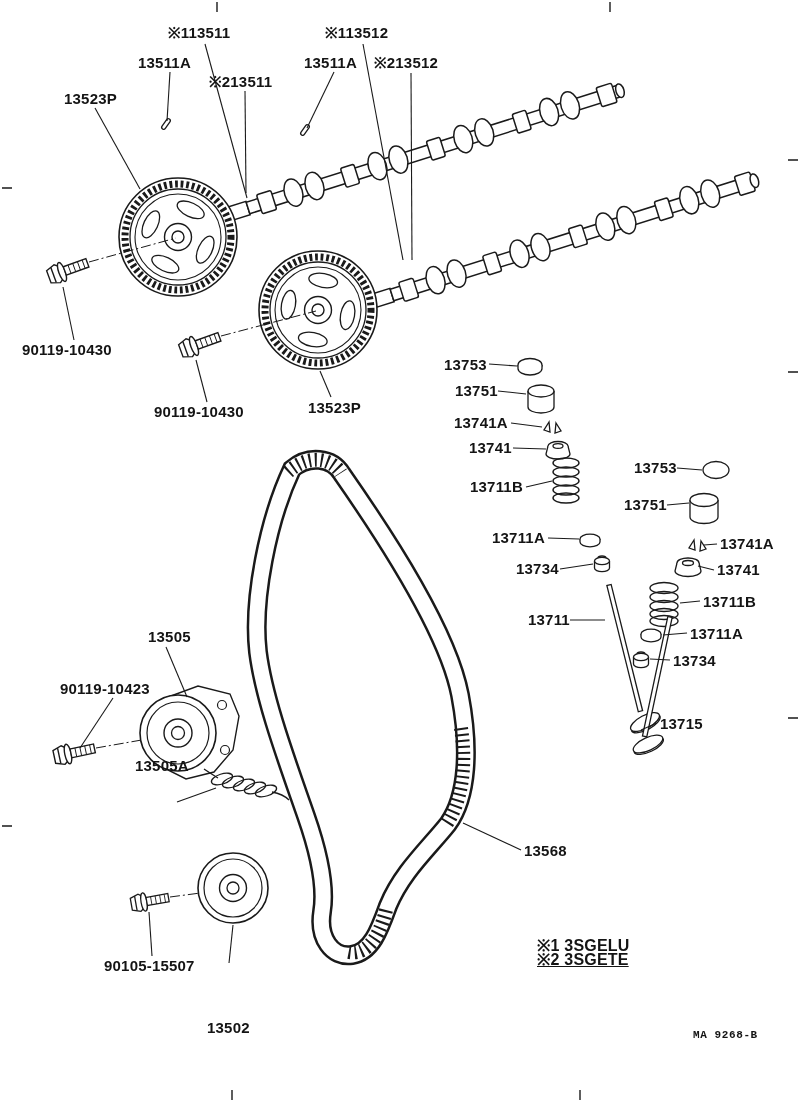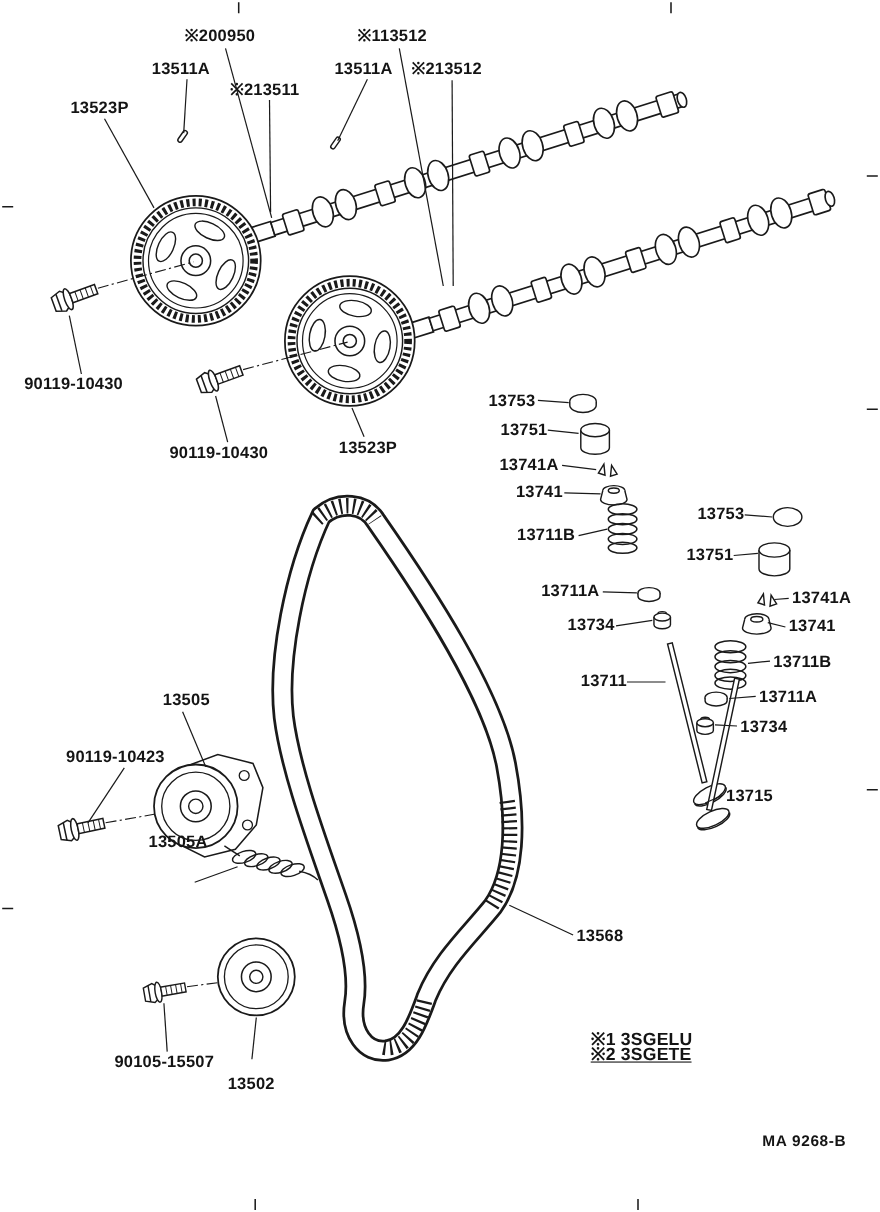--- a/index.html
+++ b/index.html
@@ -7,21 +7,21 @@
     width:800px;height:1102px;position:relative;background:#ffffff;
     font-family:"Liberation Sans",sans-serif;overflow:hidden;color:#161616;
   }
   svg.art{position:absolute;left:0;top:0;z-index:1;}
   .lbl{
     position:absolute;z-index:2;font-size:15px;font-weight:700;
     line-height:1.05;white-space:nowrap;letter-spacing:.2px;color:#141414;
   }
   .legend{font-size:16px;}
   .legend.u{text-decoration:underline;}
-  .footer{font-size:14px;letter-spacing:.6px;}
+  .footer{font-size:11px;letter-spacing:.6px;font-family:Liberation Mono, monospace;}
 </style>
 </head>
 <body>
 
 <svg class="art" width="800" height="1102" viewBox="0 0 800 1102">
 
   <g fill="none">
     <path d="M292,469 C308,455 332,457 342,474 C388,540 448,632 460,695 C470,748 468,796 448,824 C428,849 402,872 388,906 C380,928 372,952 352,955 C332,958 318,938 322,912 C326,888 320,856 306,816 C288,764 264,700 258,652 C252,600 268,520 292,469 Z" stroke="#1a1a1a" stroke-width="20"></path>
     <path d="M292,469 C308,455 332,457 342,474 C388,540 448,632 460,695 C470,748 468,796 448,824 C428,849 402,872 388,906 C380,928 372,952 352,955 C332,958 318,938 322,912 C326,888 320,856 306,816 C288,764 264,700 258,652 C252,600 268,520 292,469 Z" stroke="#ffffff" stroke-width="15"></path>
     <path d="M288,472 C306,455 330,456 341,473" stroke="#1a1a1a" stroke-width="14" stroke-dasharray="2 4"></path>
@@ -260,21 +260,21 @@
     <line x1="521" y1="850" x2="463" y2="823"></line>
     <line x1="152" y1="956" x2="149" y2="912"></line>
     <line x1="229" y1="963" x2="233" y2="925"></line>
   </g>
 
   <g stroke="#1a1a1a" stroke-width="1.4">
     <path d="M2,188 h10 M2,826 h10 M788,160 h10 M788,372 h10 M788,718 h10 M217,2 v10 M610,2 v10 M232,1090 v10 M580,1090 v10"></path>
   </g>
 </svg>
 
-<div class="lbl" style="left:168px;top:25px">※200950</div>
+<div class="lbl" style="left:168px;top:25px">※113511</div>
 <div class="lbl" style="left:138px;top:55px">13511A</div>
 <div class="lbl" style="left:209px;top:74px">※213511</div>
 <div class="lbl" style="left:325px;top:25px">※113512</div>
 <div class="lbl" style="left:304px;top:55px">13511A</div>
 <div class="lbl" style="left:374px;top:55px">※213512</div>
 <div class="lbl" style="left:64px;top:91px">13523P</div>
 <div class="lbl" style="left:22px;top:342px">90119-10430</div>
 <div class="lbl" style="left:154px;top:404px">90119-10430</div>
 <div class="lbl" style="left:308px;top:400px">13523P</div>
 <div class="lbl" style="left:444px;top:357px">13753</div>
@@ -291,17 +291,17 @@
 <div class="lbl" style="left:703px;top:594px">13711B</div>
 <div class="lbl" style="left:528px;top:612px">13711</div>
 <div class="lbl" style="left:690px;top:626px">13711A</div>
 <div class="lbl" style="left:673px;top:653px">13734</div>
 <div class="lbl" style="left:148px;top:629px">13505</div>
 <div class="lbl" style="left:60px;top:681px">90119-10423</div>
 <div class="lbl" style="left:660px;top:716px">13715</div>
 <div class="lbl" style="left:135px;top:758px">13505A</div>
 <div class="lbl" style="left:524px;top:843px">13568</div>
 <div class="lbl" style="left:104px;top:958px">90105-15507</div>
-<div class="lbl" style="left:207px;top:978px">13502</div>
+<div class="lbl" style="left:207px;top:1020px">13502</div>
 
 <div class="lbl legend" style="left:537px;top:938px">※1 3SGELU</div>
 <div class="lbl legend u" style="left:537px;top:952px">※2 3SGETE</div>
 <div class="lbl footer" style="left:693px;top:1030px">MA 9268-B</div>
 
 </body></html>

